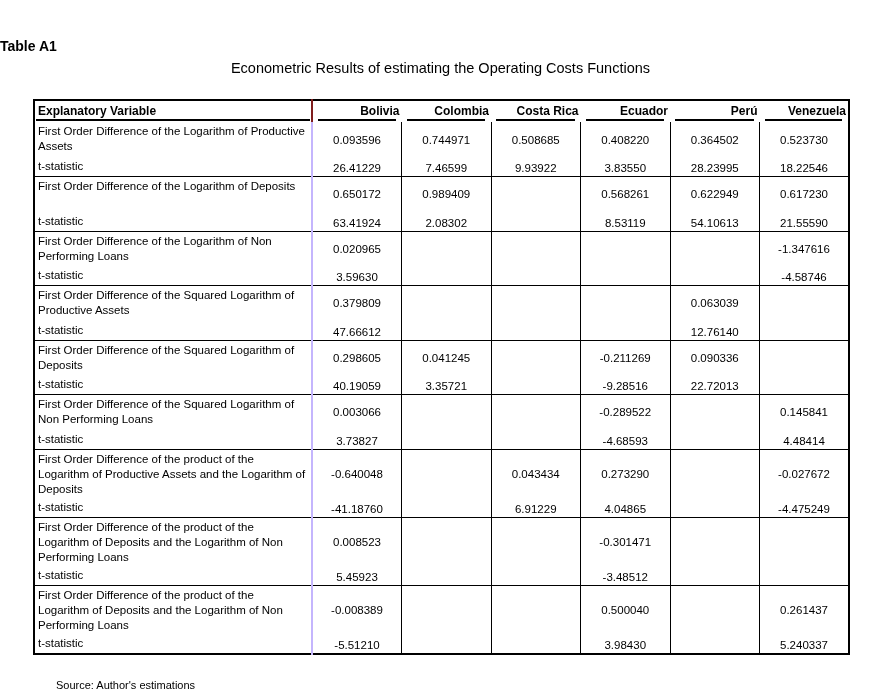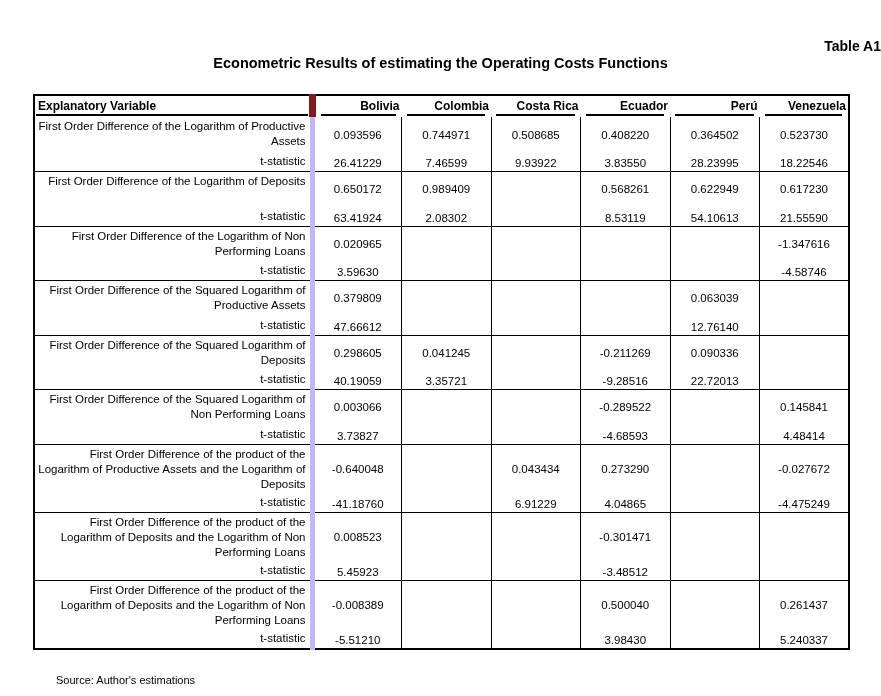--- a/index.html
+++ b/index.html
@@ -6,30 +6,31 @@
   html, body {
     margin: 0; padding: 0;
     background: #ffffff;
     width: 881px; height: 696px;
     font-family: "Liberation Sans", sans-serif;
     color: #000;
     overflow: hidden;
   }
   .page { padding-top: 38px; }
   .title {
-    text-align: right;
+    text-align: left;
     font-weight: bold;
     font-size: 14px;
     line-height: 16px;
   }
   .subtitle {
     text-align: center;
-    font-weight: bold;
+    font-weight: normal;
     font-size: 14.5px;
     line-height: 18px;
+    margin-top: 5px;
   }
   table.results {
     margin: 22px 0 0 33px;
     border-collapse: collapse;
     table-layout: fixed;
     width: 815px;
     border: 2px solid #000;
     font-size: 11.5px;
   }
   col.c-label { width: 278px; }
@@ -40,37 +41,37 @@
     font-size: 12px;
     height: 22px;
     padding: 2px 2px 4px 2px;
     text-align: right;
     vertical-align: bottom;
     position: relative;
   }
   thead th.label-col {
     text-align: left;
     padding-left: 3px;
-    border-right: 7px solid #7f1d1d;
+    border-right: 2px solid #7f1d1d;
   }
   thead th::after {
     content: "";
     position: absolute;
     left: 5px; right: 6px; bottom: 1px;
     border-bottom: 2px solid #000;
   }
   thead th.label-col::after { left: 1px; right: 1px; }
 
   td { padding: 0 2px; }
   td.label-cell {
-    border-right: 5px solid #c4b5fd;
+    border-right: 2px solid #c4b5fd;
     padding: 2px 4px 1px 3px;
     line-height: 15px;
     vertical-align: top;
-    text-align: right;
+    text-align: left;
   }
   td.value-cell {
     border-right: 1px solid #000;
     text-align: center;
     vertical-align: middle;
   }
   td.value-cell:last-child, td.label-cell:last-child { border-right: none; }
   tr.coef-row td { height: 35px; }
   tr.tstat-row td {
     height: 17px;

